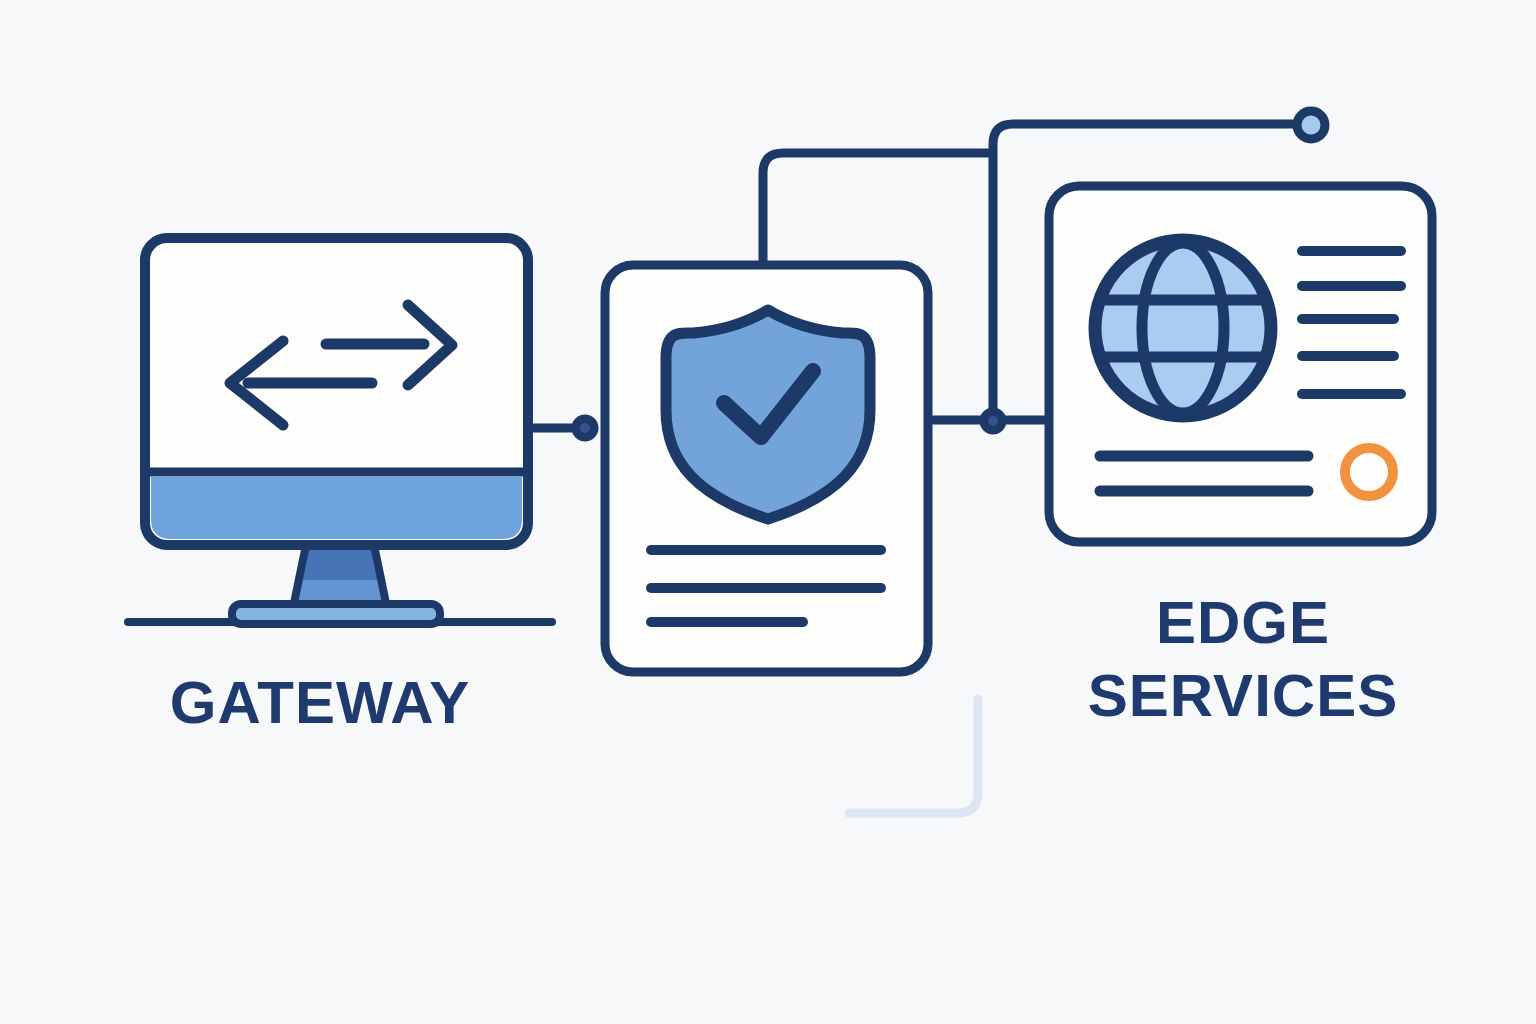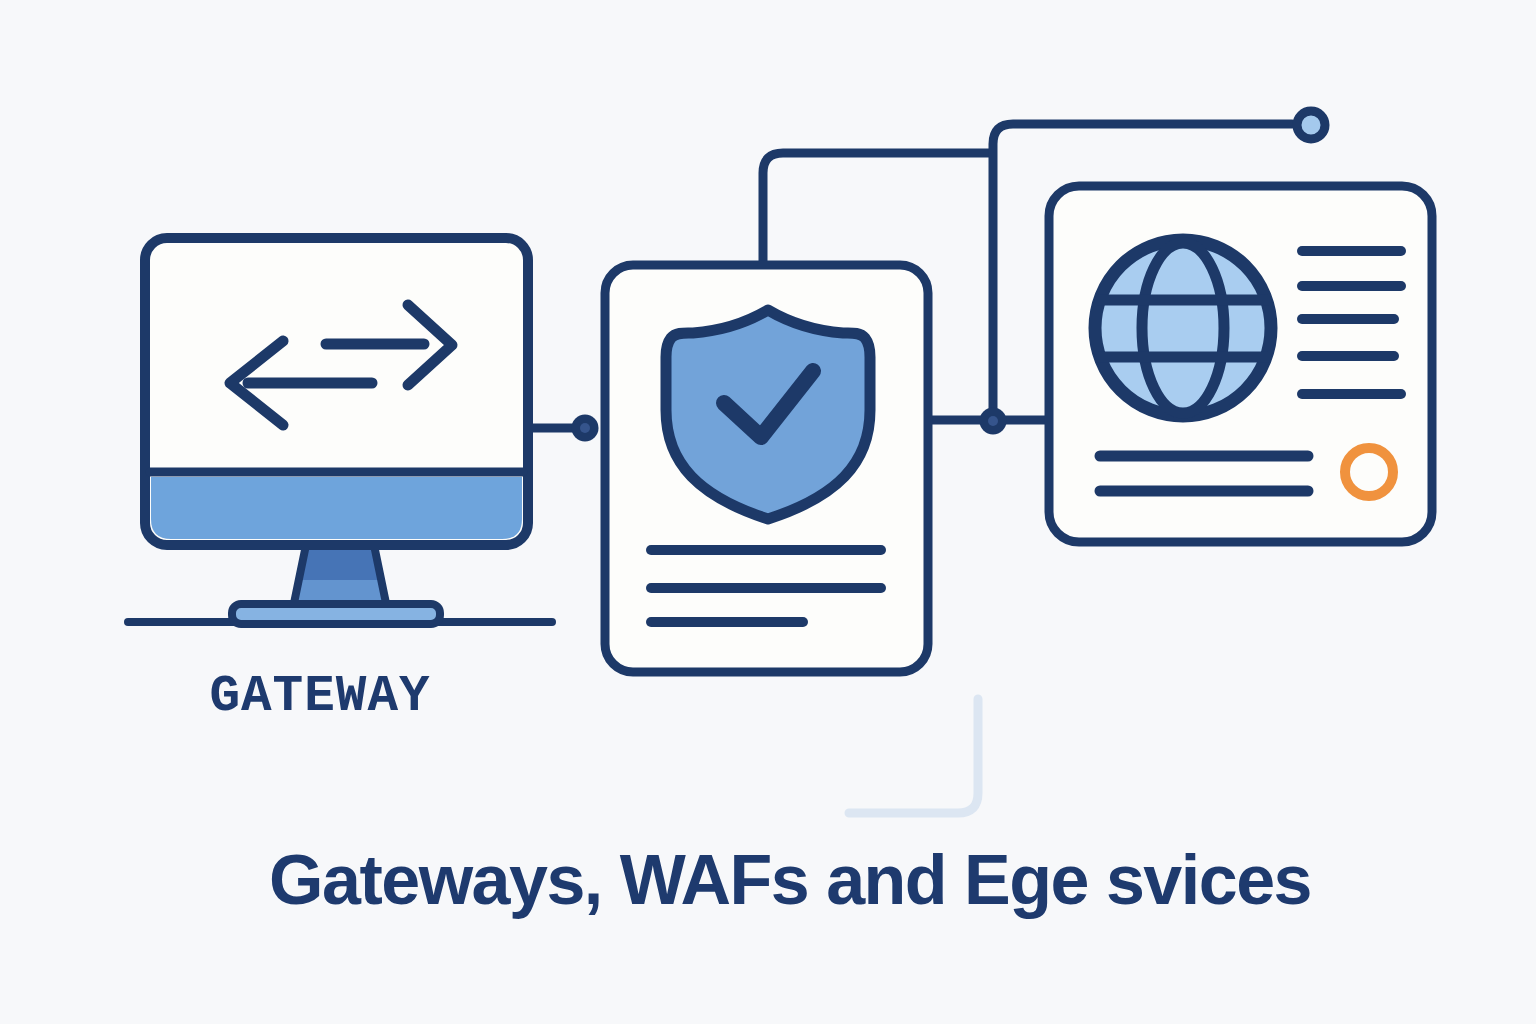--- a/index.html
+++ b/index.html
@@ -17,21 +17,21 @@
   svg .base{fill:var(--base_blue);stroke:var(--navy);}
   svg .orange{stroke:var(--orange);fill:none;}
   svg .bracket{stroke:var(--bracket_blue);stroke-linecap:round;fill:none;}
   svg .dotcore{fill:var(--dot_core);}
   svg .ringcore{fill:var(--ring_core);}
   .lbl{
     position:absolute;transform:translateX(-50%);
     color:var(--text_navy);font-weight:bold;white-space:nowrap;
     letter-spacing:1px;text-align:center;
   }
-  .lbl-gateway{left:320px;top:668px;font-size:51px;font-family:Liberation Mono, monospace;}
+  .lbl-gateway{left:320px;top:668px;font-size:60px;}
   .lbl-waf{left:766px;top:710px;font-size:64px;}
   .lbl-edge{left:1243px;top:586px;font-size:60px;width:430px;white-space:normal;line-height:1.22;}
   .caption{
     position:absolute;left:790px;top:840px;transform:translateX(-50%);
     color:var(--text_navy);font-size:70px;font-weight:bold;letter-spacing:-1.5px;
     white-space:nowrap;
   }
 </style>
 </head>
 <body>
@@ -111,14 +111,14 @@
     </g>
     <g>
       <circle class="navyfill" cx="993" cy="421" r="13.5"></circle>
       <circle class="dotcore" cx="993" cy="421" r="5"></circle>
     </g>
     <circle class="ringcore" cx="1311" cy="125" r="14" stroke="var(--navy)" stroke-width="9"></circle>
   </svg>
 
   
   <div class="lbl lbl-gateway">GATEWAY</div>
-  <div class="caption">Gateways, WAFs and Ege svices</div>
+  <div class="lbl lbl-edge">EDGE SERVICES</div>
 </div>
 
 </body></html>

